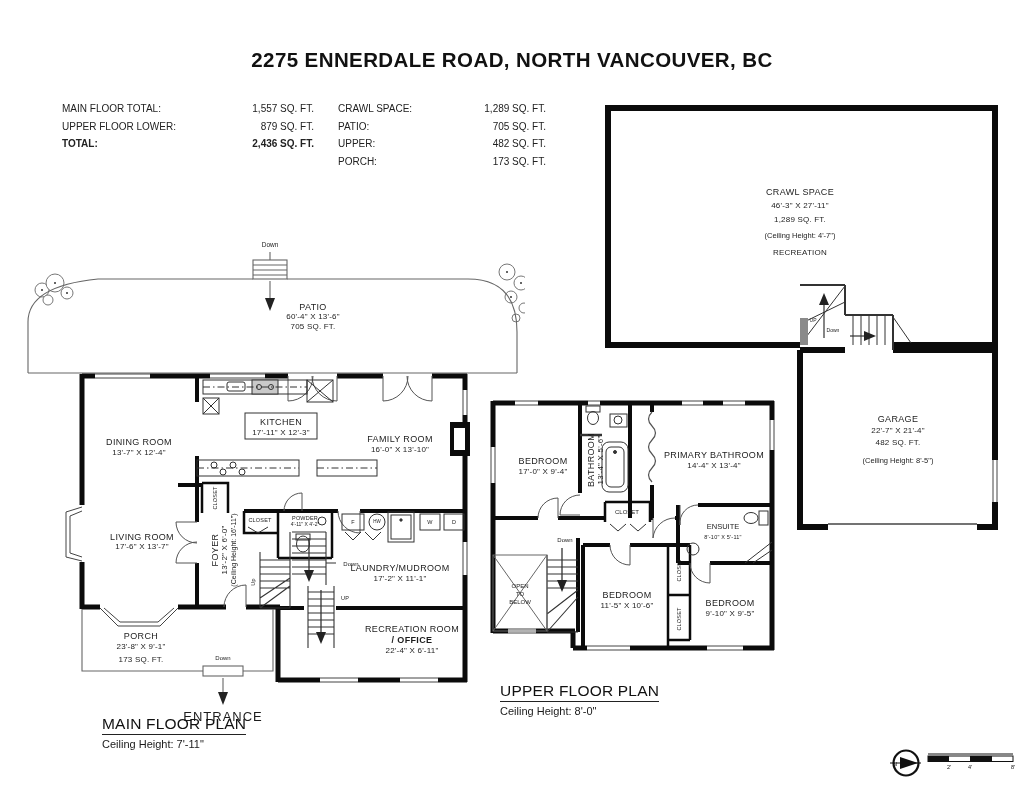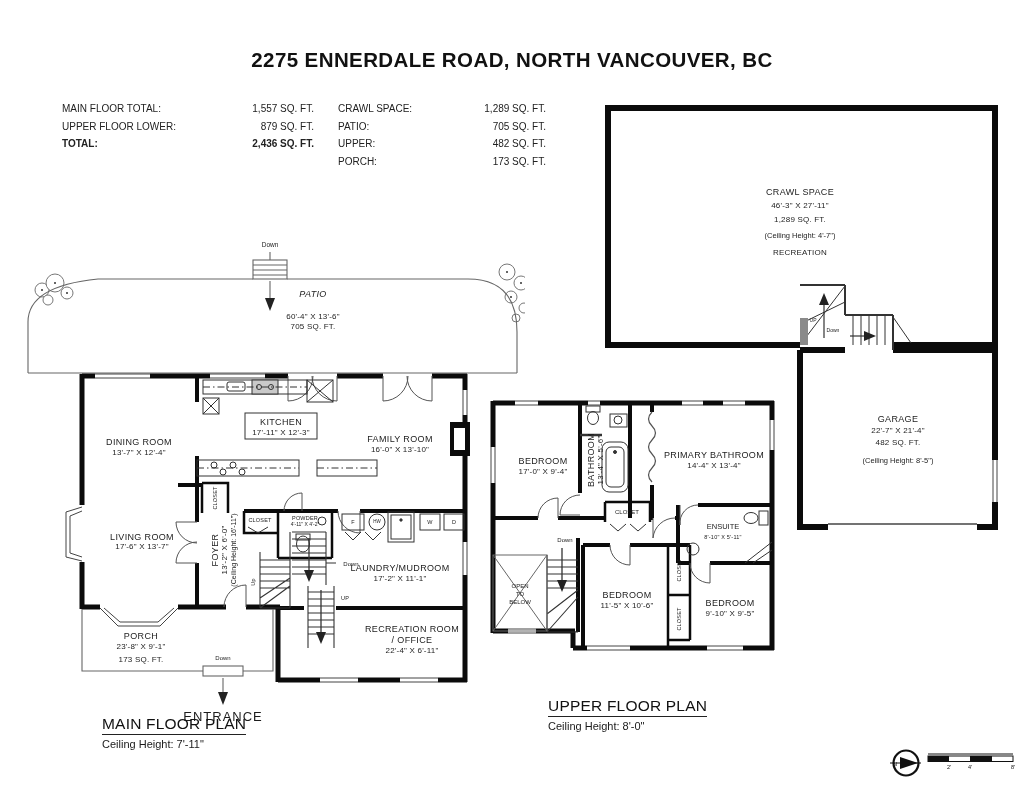--- a/index.html
+++ b/index.html
@@ -188,21 +188,21 @@
     </g>
     <g stroke="#666" stroke-width="1.1" fill="none">
       <path d="M62,379 V441 H183 M223,441 H253 V379"></path>
       <rect x="183" y="436" width="40" height="10" fill="#fff"></rect>
       <path d="M203,448 V462"></path>
       <polygon points="198,462 208,462 203,475" fill="#222" stroke="none"></polygon>
     </g>
   </svg>
 
   <div class="lbl f65" style="left:250px;top:15px;">Down</div>
-  <div class="lbl f9" style="left:293px;top:64px;font-style:italic;">PATIO</div>
+  <div class="lbl f9" style="left:293px;top:77px;">PATIO</div>
   <div class="lbl f8" style="left:293px;top:87px;">60'-4" X 13'-6"</div>
   <div class="lbl f8" style="left:293px;top:97px;">705 SQ. FT.</div>
   <div class="lbl f9" style="left:119px;top:212px;">DINING ROOM</div>
   <div class="lbl f8" style="left:119px;top:223px;">13'-7" X 12'-4"</div>
   <div class="lbl f9" style="left:261px;top:192px;">KITCHEN</div>
   <div class="lbl f8" style="left:261px;top:203px;">17'-11" X 12'-3"</div>
   <div class="lbl f9" style="left:380px;top:209px;">FAMILY ROOM</div>
   <div class="lbl f8" style="left:380px;top:220px;">16'-0" X 13'-10"</div>
   <div class="lbl f9" style="left:122px;top:307px;">LIVING ROOM</div>
   <div class="lbl f8" style="left:122px;top:317px;">17'-6" X 13'-7"</div>
@@ -218,21 +218,21 @@
   <div class="lbl f55" style="left:333px;top:292px;">F</div>
   <div class="lbl f45" style="left:357px;top:292px;">HW</div>
   <div class="lbl f55" style="left:410px;top:292px;">W</div>
   <div class="lbl f55" style="left:434px;top:292px;">D</div>
   <div class="lbl f9" style="left:380px;top:338px;">LAUNDRY/MUDROOM</div>
   <div class="lbl f8" style="left:380px;top:349px;">17'-2" X 11'-1"</div>
   <div class="lbl f6" style="left:331px;top:334px;">Down</div>
   <div class="lbl rot f55" style="left:233px;top:352px;">Up</div>
   <div class="lbl f55" style="left:325px;top:368px;">UP</div>
   <div class="lbl f9" style="left:392px;top:399px;">RECREATION ROOM</div>
-  <div class="lbl f9" style="left:392px;top:410px;">/ OFFICE</div>
+  <div class="lbl f9" style="left:392px;top:410px;font-weight:bold;">/ OFFICE</div>
   <div class="lbl f8" style="left:392px;top:421px;">22'-4" X 6'-11"</div>
   <div class="lbl f9" style="left:121px;top:406px;">PORCH</div>
   <div class="lbl f8" style="left:121px;top:417px;">23'-8" X 9'-1"</div>
   <div class="lbl f8" style="left:121px;top:430px;">173 SQ. FT.</div>
   <div class="lbl f6" style="left:203px;top:428px;">Down</div>
   <div class="lbl f85" style="left:203px;top:487px;">ENTRANCE</div>
   <div class="titleblock" style="left:58px;top:485px;margin-left:24px;">
     <div class="plan-title">MAIN FLOOR PLAN</div>
     <div class="plan-sub">Ceiling Height: 7'-11"</div>
   </div>
@@ -319,21 +319,21 @@
   <div class="lbl f6" style="left:75px;top:150px;">Down</div>
   <div class="lbl f6" style="left:30px;top:196px;">OPEN</div>
   <div class="lbl f6" style="left:30px;top:204px;">TO</div>
   <div class="lbl f6" style="left:30px;top:212px;">BELOW</div>
   <div class="lbl rot f55" style="left:189px;top:180px;">CLOSET</div>
   <div class="lbl rot f55" style="left:189px;top:229px;">CLOSET</div>
   <div class="lbl f9" style="left:137px;top:205px;">BEDROOM</div>
   <div class="lbl f8" style="left:137px;top:216px;">11'-5" X 10'-6"</div>
   <div class="lbl f9" style="left:240px;top:213px;">BEDROOM</div>
   <div class="lbl f8" style="left:240px;top:224px;">9'-10" X 9'-5"</div>
-  <div class="titleblock" style="left:10px;top:307px;margin-left:48px;">
+  <div class="titleblock" style="left:10px;top:292px;">
     <div class="plan-title">UPPER FLOOR PLAN</div>
     <div class="plan-sub">Ceiling Height: 8'-0"</div>
   </div>
 </div>
 
 <div class="abs" id="lower-plan" style="left:600px;top:100px;width:420px;height:500px;">
   <svg class="abs" style="left:0;top:0;" width="420" height="500" viewBox="0 0 420 500">
     <g stroke="#0b0b0b" stroke-width="6" fill="none">
       <path d="M200,245 L8,245 L8,8 L395,8 L395,245 L293,245
                M200,250 H245 M293,250 H395 V360 M395,402 V427 H377 M228,427 H200 V250"></path>

